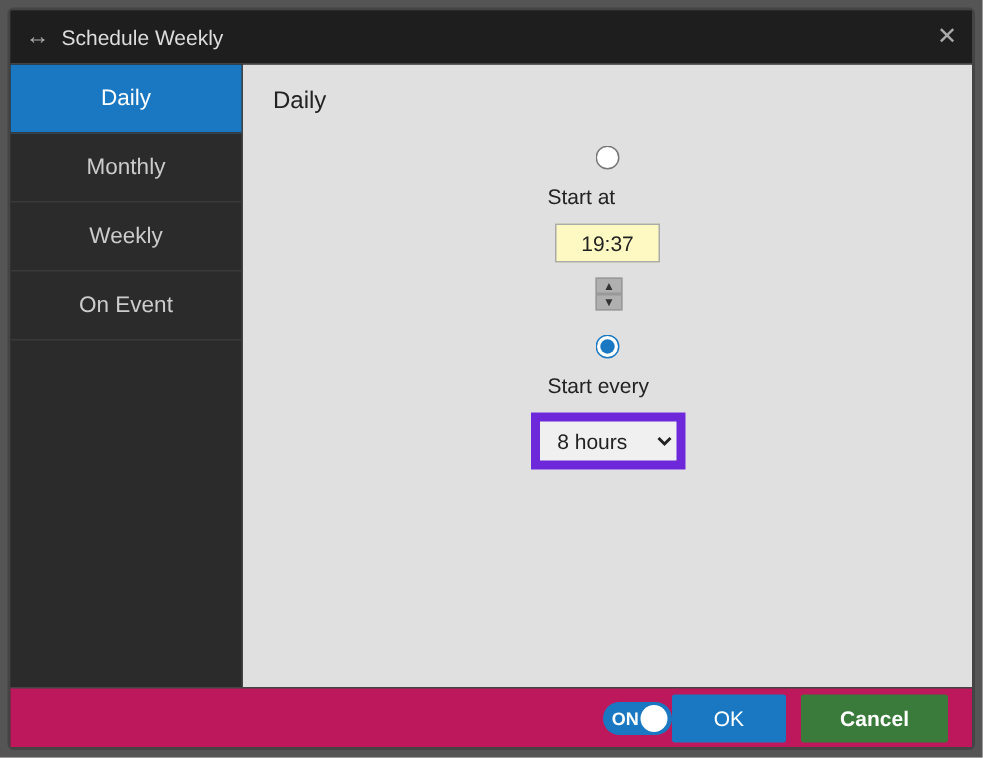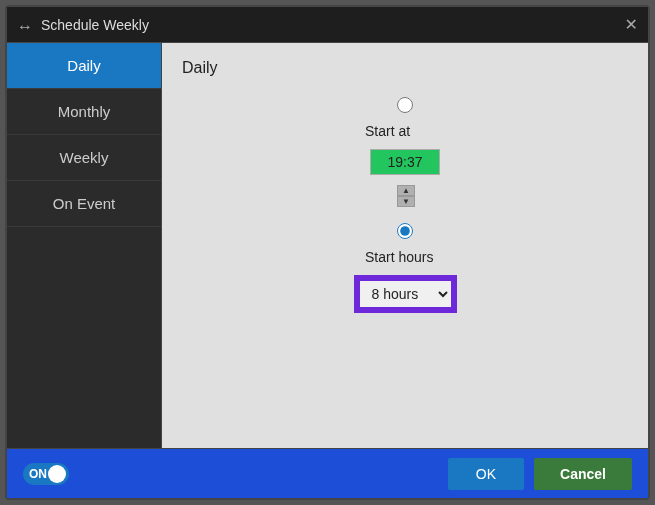--- a/index.html
+++ b/index.html
@@ -99,21 +99,21 @@
       cursor: pointer;
       accent-color: #1a78c2;
       flex-shrink: 0;
     }
     .form-label {
       color: #222;
       font-size: 14px;
       min-width: 80px;
     }
     .time-input {
-      background: #22c55e;
+      background: #fef9c3;
       border: 1px solid #aaa;
       padding: 4px 8px;
       font-size: 14px;
       color: #222;
       width: 70px;
       text-align: center;
     }
     .time-spinner {
       display: flex;
       flex-direction: column;
@@ -135,25 +135,25 @@
     .hours-select {
       background: #f0f0f0;
       border: 6px solid #6d28d9;
       padding: 4px 8px;
       font-size: 14px;
       color: #222;
       cursor: pointer;
       min-width: 100px;
     }
     .bottom-bar {
-      height: 50px;
-      background: #1d4ed8;
-      display: flex;
-      align-items: center;
-      justify-content: space-between;
+      height: 40px;
+      background: #be185d;
+      display: flex;
+      align-items: center;
+      justify-content: flex-end;
       padding: 0 16px;
       flex-shrink: 0;
       border-top: 1px solid #444;
     }
     .toggle-container {
       display: flex;
       align-items: center;
       gap: 6px;
     }
     .toggle-track {
@@ -241,21 +241,21 @@
         <span class="form-label">Start at</span>
         <input type="text" class="time-input" value="19:37" style="">
         <div class="time-spinner">
           <button class="spin-btn">▲</button>
           <button class="spin-btn">▼</button>
         </div>
       </div>
 
       <div class="form-row">
         <input type="radio" class="radio-btn" name="schedule-type" checked="" style="">
-        <span class="form-label">Start hours</span>
+        <span class="form-label">Start every</span>
         <select class="hours-select">
           <option>1 hours</option>
           <option>2 hours</option>
           <option>4 hours</option>
           <option selected="">8 hours</option>
           <option>12 hours</option>
           <option>24 hours</option>
         </select>
       </div>
     </div>

